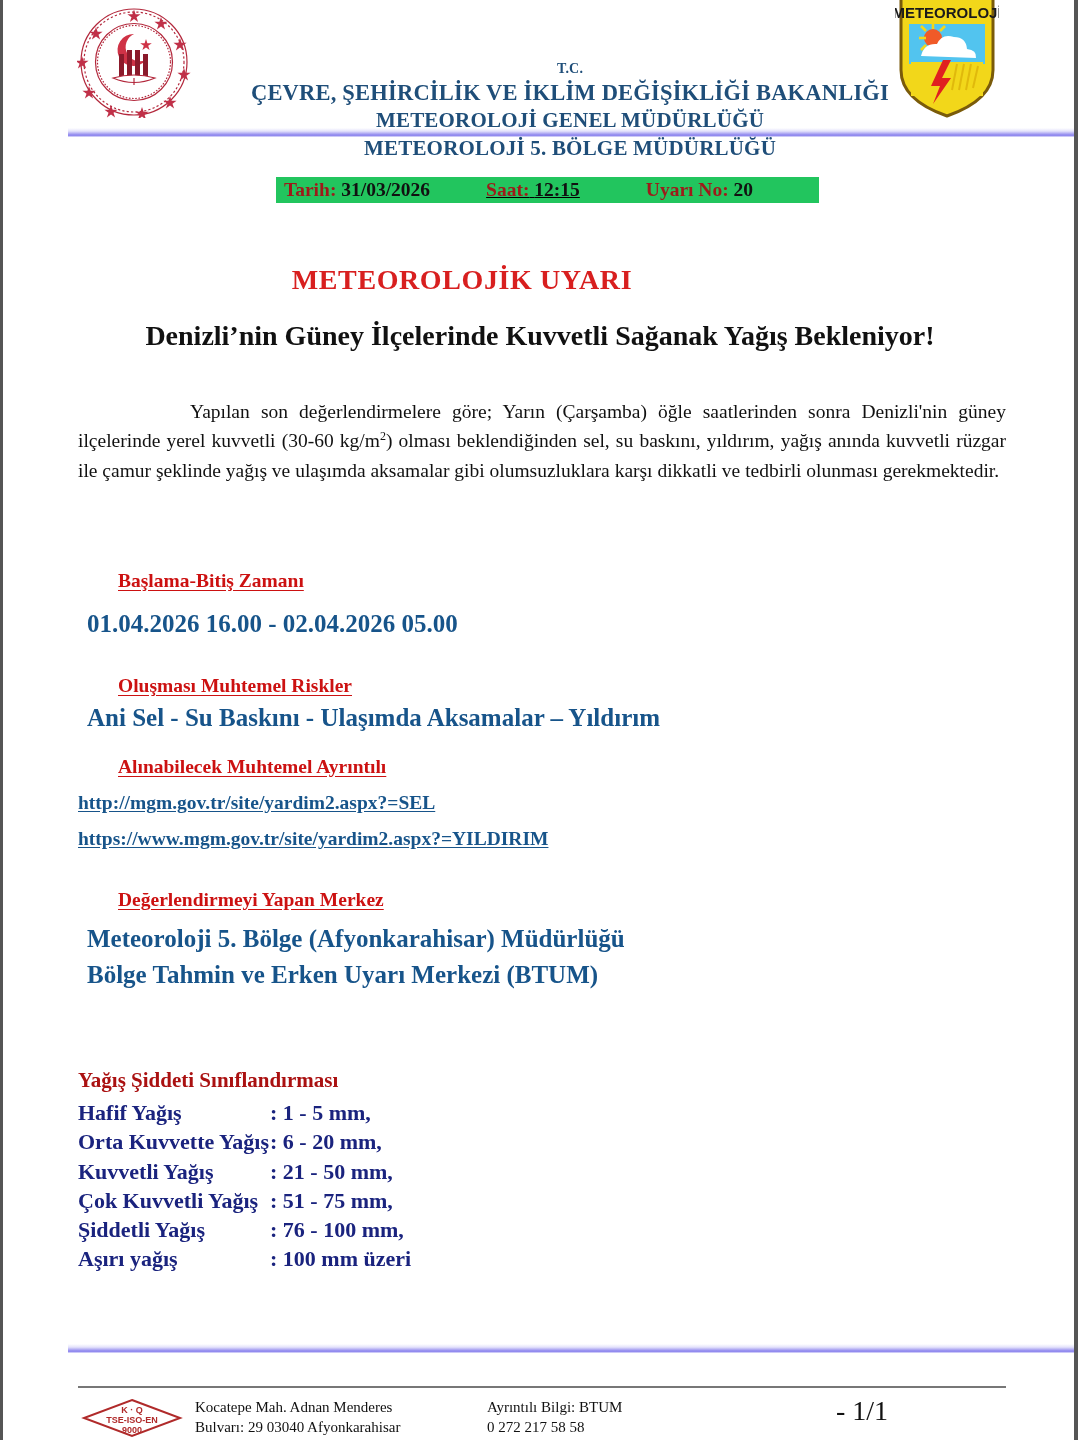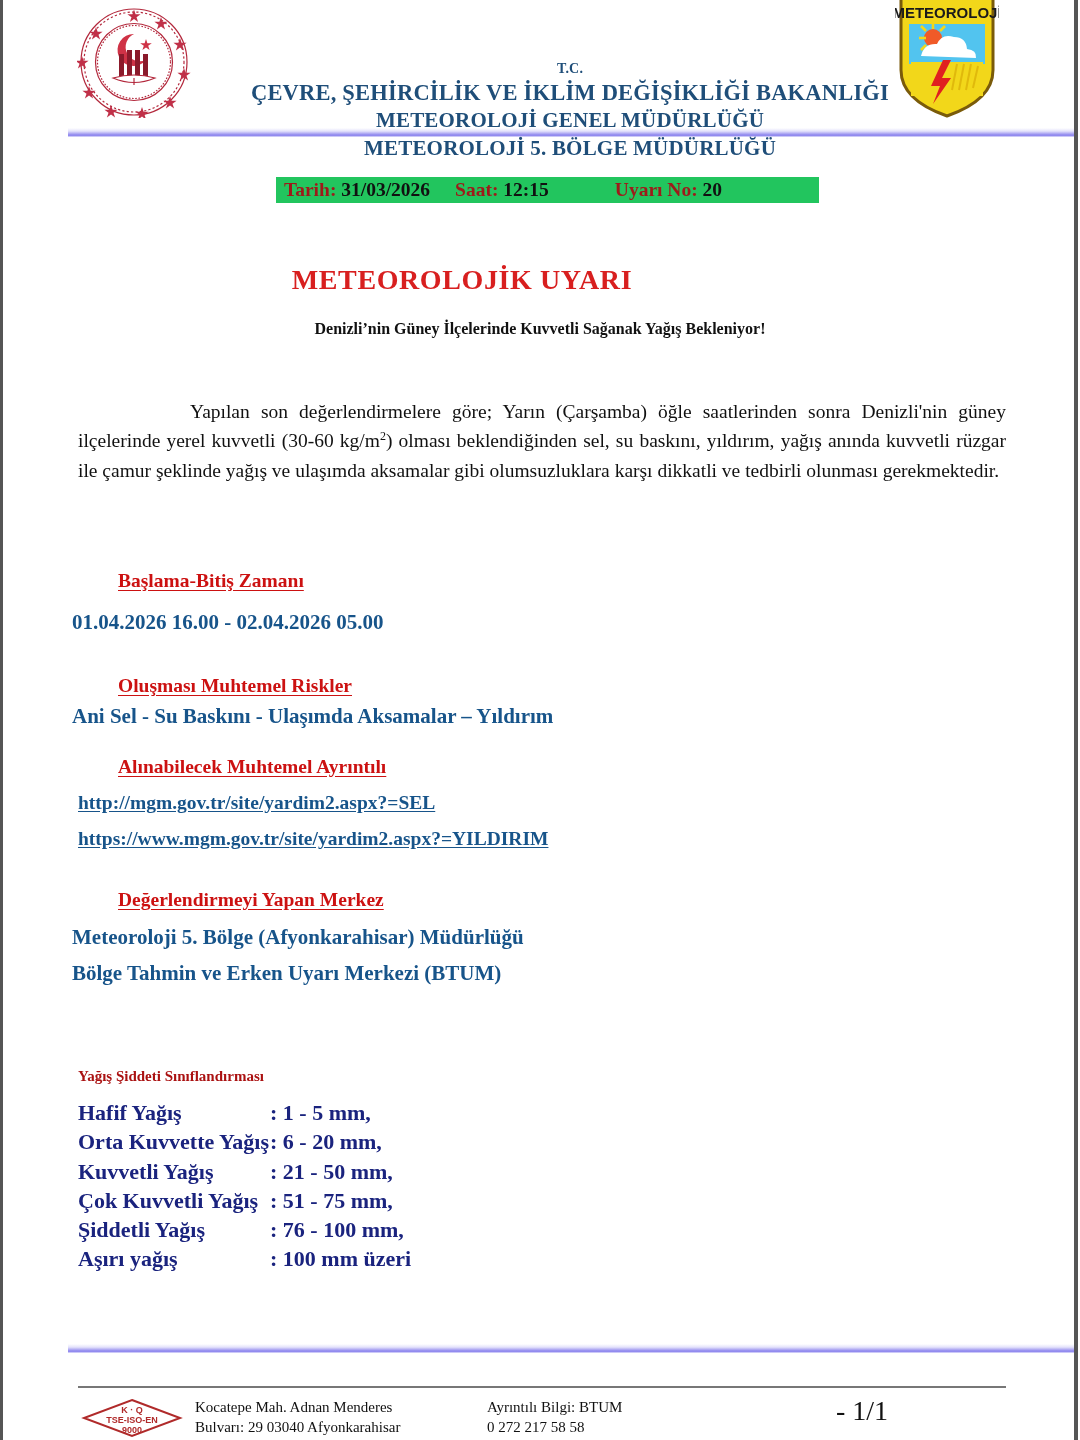--- a/index.html
+++ b/index.html
@@ -93,21 +93,21 @@
     width: 543px;
     height: 26px;
     background: #22c55e;
     display: flex;
     align-items: center;
     font-size: 19.5px;
     font-weight: bold;
   }
   .datebar .cell { white-space: nowrap; }
   .datebar .cell.c1 { margin-left: 8px; }
-  .datebar .cell.c2 { margin-left: 25px; }
+  .datebar .cell.c2 { margin-left: 56px; text-decoration: underline; }
   .datebar .cell.c3 { margin-left: 66px; }
   .lbl { color: #9e1a1a; }
   .val { color: #111111; }
 
   
   .main-title {
     position: absolute;
     left: 0;
     top: 264px;
     width: 924px;
@@ -117,21 +117,21 @@
     font-weight: bold;
     letter-spacing: .6px;
   }
   .sub-title {
     position: absolute;
     left: 0;
     top: 320px;
     width: 1080px;
     text-align: center;
     color: #111111;
-    font-size: 16px;
+    font-size: 28px;
     font-weight: bold;
   }
 
   
   .body-par {
     position: absolute;
     left: 78px;
     top: 377px;
     width: 928px;
     color: #111111;
@@ -149,23 +149,23 @@
     color: #cc1111;
     font-size: 19.5px;
     font-weight: bold;
     text-decoration: underline;
     text-underline-offset: 3px;
     white-space: nowrap;
     margin-left: 40px;
   }
   .sec-line {
     position: absolute;
-    left: 72px;
+    left: 87px;
     color: #17548a;
-    font-size: 21px;
+    font-size: 25px;
     font-weight: bold;
     white-space: nowrap;
   }
   .sec-link {
     position: absolute;
     left: 78px;
     color: #17548a;
     font-size: 19.5px;
     font-weight: bold;
     text-decoration: underline;
@@ -173,21 +173,21 @@
     white-space: nowrap;
     cursor: pointer;
   }
 
   
   .class-title {
     position: absolute;
     left: 78px;
     top: 1068px;
     color: #aa1111;
-    font-size: 15px;
+    font-size: 21px;
     font-weight: bold;
   }
   .class-table {
     position: absolute;
     left: 78px;
     top: 1098px;
     font-size: 22px;
     font-weight: bold;
     color: #1a237e;
     border-collapse: collapse;

